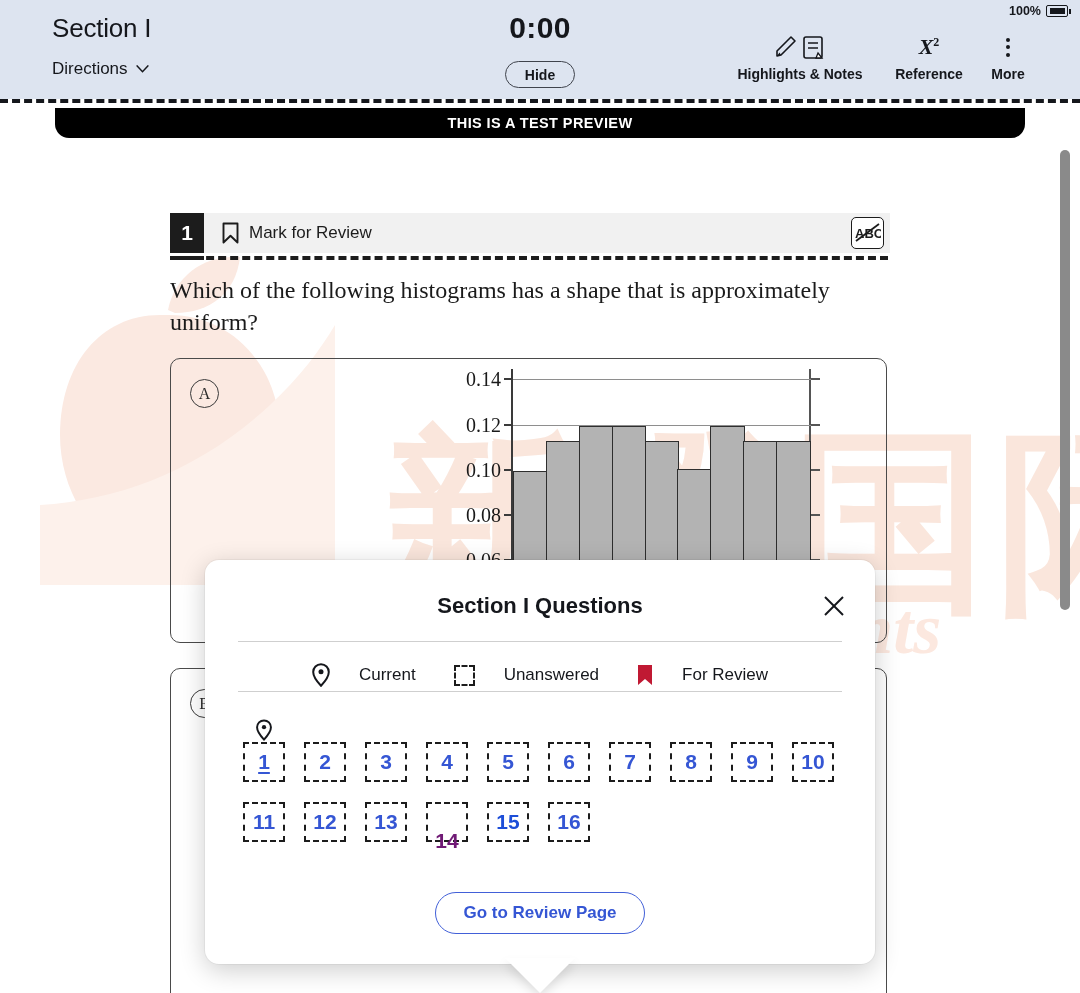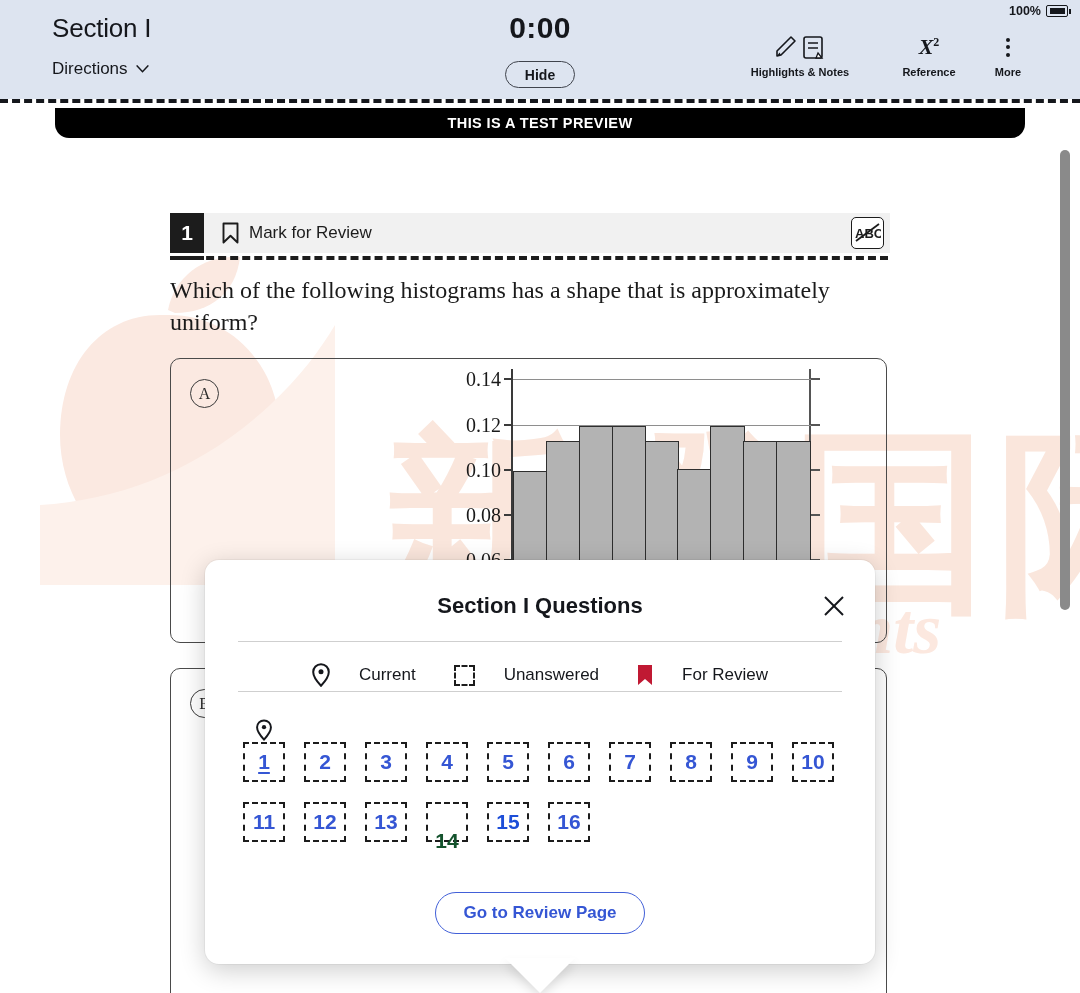--- a/index.html
+++ b/index.html
@@ -119,21 +119,21 @@
     cursor: pointer;
     color: #15171c;
   }
   .tool .ticon {
     height: 30px;
     display: flex;
     align-items: center;
     justify-content: center;
   }
   .tool .tlabel {
-    font-size: 11px;
+    font-size: 14px;
     font-weight: 600;
     margin-top: 4px;
     white-space: nowrap;
   }
   #tool-highlights { left: 726px; top: 32px; width: 148px; }
   #tool-reference  { left: 888px; top: 32px; width: 82px; }
   #tool-more       { left: 978px; top: 32px; width: 60px; }
   .xsup {
     font-family: "Liberation Serif", serif;
     font-style: italic;
@@ -738,21 +738,21 @@
         <div class="qcell">
           <span style="color: rgb(53, 86, 212);">11</span>
         </div>
         <div class="qcell">
           <span style="color: rgb(53, 86, 212);">12</span>
         </div>
         <div class="qcell">
           <span style="color: rgb(53, 86, 212);">13</span>
         </div>
         <div class="qcell">
-          <span style="color: #14532d; margin-top: 38px;">14</span>
+          <span style="color: #701a75; margin-top: 38px;">14</span>
         </div>
         <div class="qcell">
           <span style="color: #1d4ed8;">15</span>
         </div>
         <div class="qcell">
           <span style="color: rgb(53, 86, 212);">16</span>
         </div>
       </div>
 
     <button class="review-btn">Go to Review Page</button>

